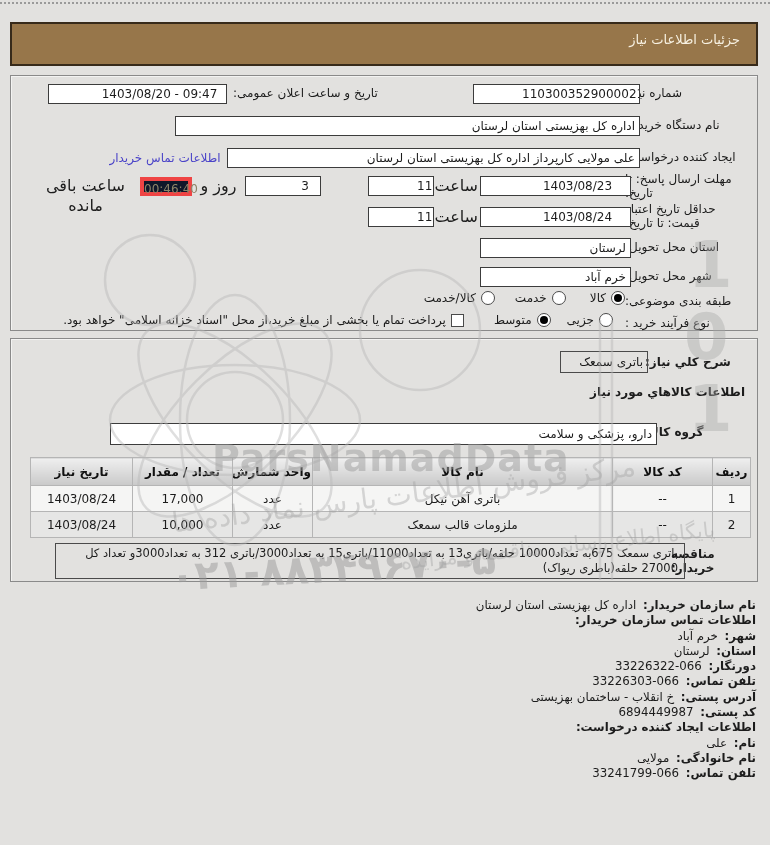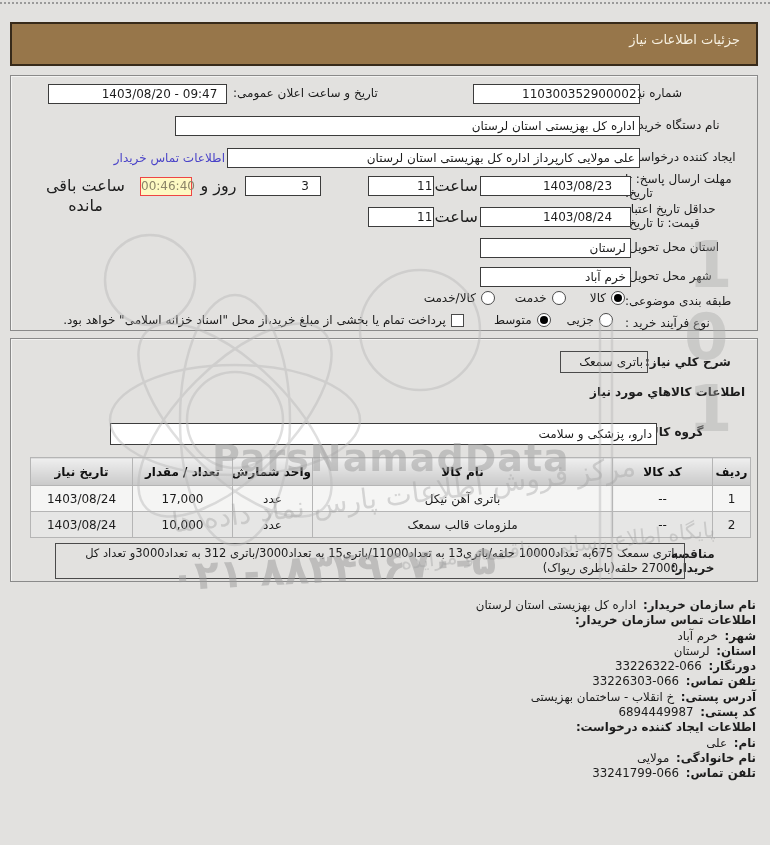--- a/index.html
+++ b/index.html
@@ -22,24 +22,24 @@
   #box1{top:75px;width:748px;height:256px;}
   #box2{top:338px;width:748px;height:244px;}
   .lbl{position:absolute;right:12px;width:120px;text-align:left;line-height:14px;font-size:12px;}
   .lbl.b, .b{font-weight:bold;}
   .tb{
     position:absolute;height:20px;background:#ffffff;border:1px solid #3c3c3c;
     line-height:18px;font-size:12px;padding:0 4px;overflow:hidden;white-space:nowrap;
   }
   .tb.center{text-align:center;padding-left:48px;}
   .tb.rt{text-align:right;}
-  .link{position:absolute;color:#4a43c8;font-size:12px;text-align:right;cursor:pointer;}
+  .link{position:absolute;color:#4a43c8;font-size:12px;text-align:center;cursor:pointer;}
   .inl{position:absolute;font-size:16px;line-height:20px;text-align:center;}
   .countdown{
-    position:absolute;height:19px;background:#fef9c3;border:1px solid #ef4444;
+    position:absolute;height:19px;background:#0f172a;border:4px solid #ef4444;
     color:#8c8468;text-align:left;line-height:17px;font-size:12px;
   }
   .optrow{position:absolute;display:flex;align-items:center;white-space:nowrap;}
   .radio{width:14px;height:14px;border:1px solid #4a4a4a;border-radius:50%;background:#fff;position:relative;flex:0 0 auto;}
   .radio.sel::after{content:"";position:absolute;left:2px;top:2px;width:8px;height:8px;border-radius:50%;background:#000;}
   .checkbox{width:13px;height:13px;border:1px solid #4a4a4a;background:#fff;flex:0 0 auto;}
   .optlbl{margin-right:5px;font-size:12px;}
   .gap{display:inline-block;}
   
   .items-table{position:absolute;left:19px;top:118px;width:720px;border-collapse:collapse;table-layout:fixed;direction:rtl;}

